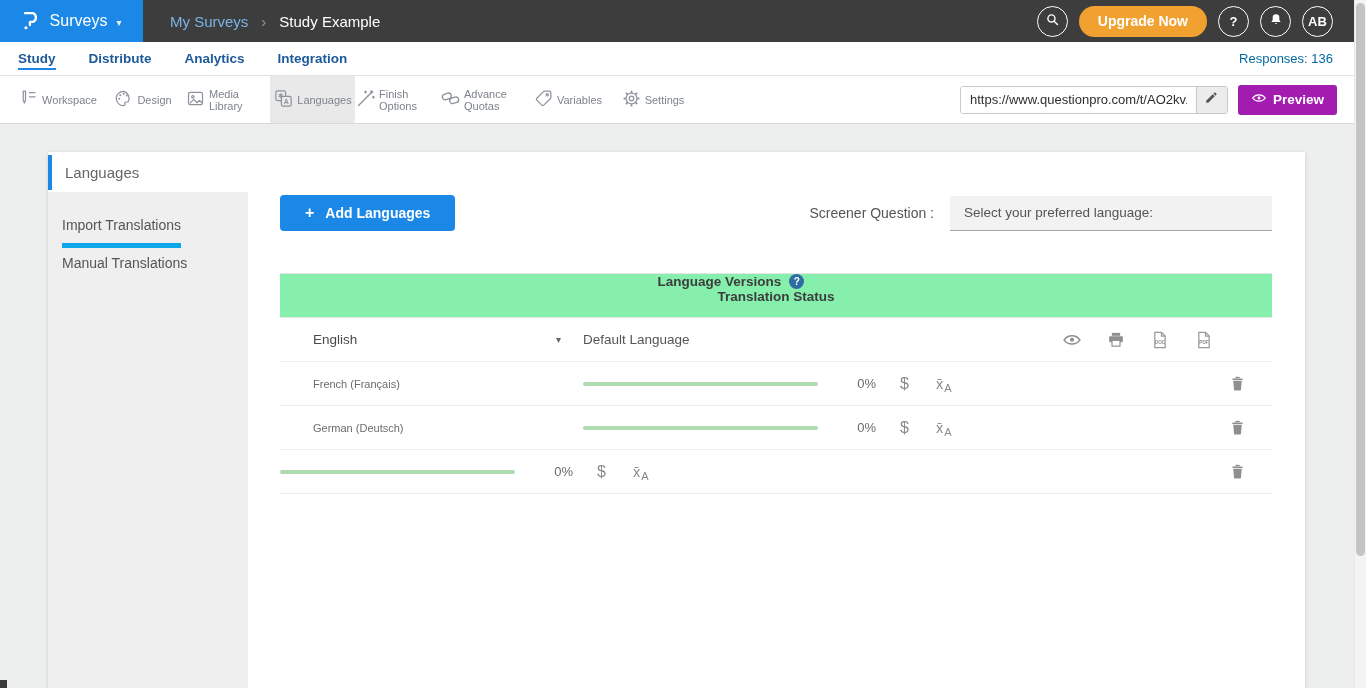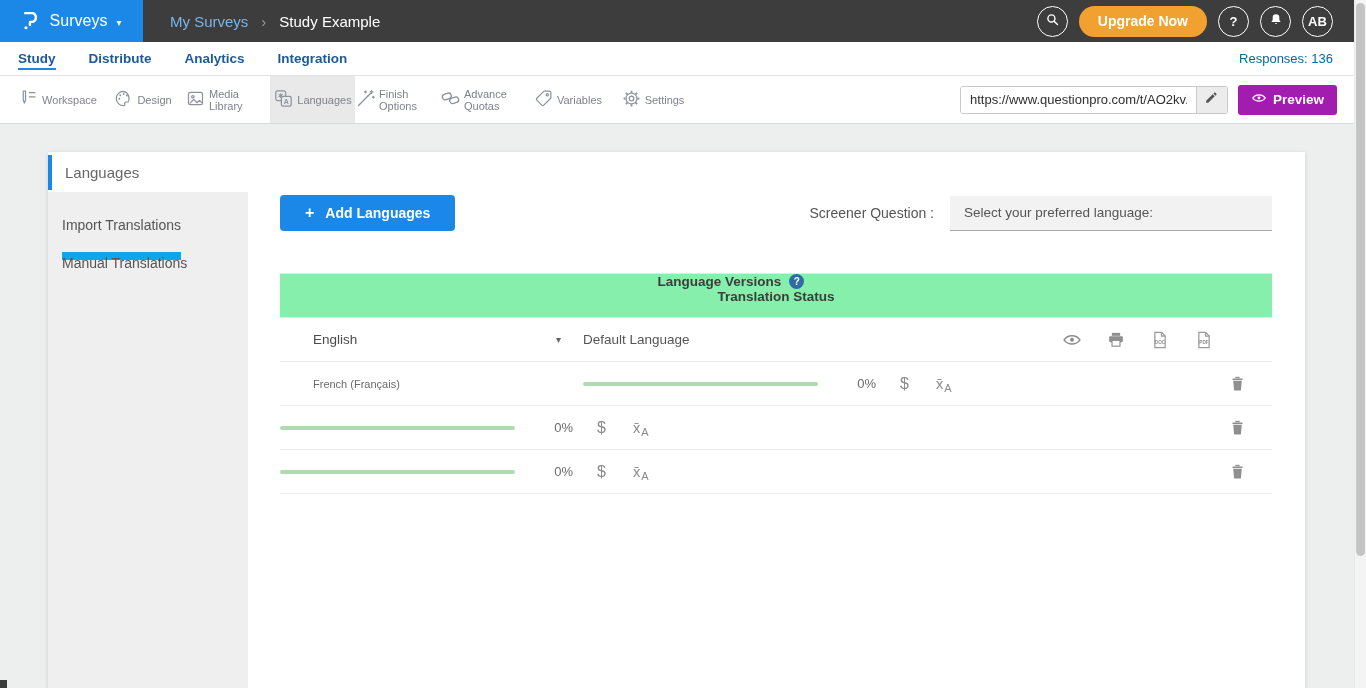--- a/index.html
+++ b/index.html
@@ -35,21 +35,21 @@
   .url-box input { border:none; outline:none; flex:1; font-size:13px; color:#2f2f2f; padding:0 9px; font-family:"Liberation Sans", sans-serif; }
   .pencil-btn { width:31px; background:#ececec; border-left:1px solid #c9c9c9; display:flex; align-items:center; justify-content:center; cursor:pointer; }
   .preview-btn { height:30px; padding:0 13px; background:#a21caf; border-radius:3px; color:#fff; font-size:13.5px; font-weight:bold; display:flex; align-items:center; gap:6px; cursor:pointer; }
   
   .card { position:absolute; left:48px; top:152px; width:1257px; bottom:0; background:#fff; box-shadow:0 1px 4px rgba(0,0,0,.15); }
   .card-title { position:absolute; top:3px; left:0; height:35px; display:flex; align-items:center; }
   .blue-bar { width:4px; height:35px; background:#1b87e6; }
   .card-title-label { margin-left:13px; color:#666; font-size:15px; }
   .side { position:absolute; top:40px; left:0; width:200px; bottom:0; background:#efefef; padding-top:14px; }
   .side-item { padding:11px 14px; font-size:14px; color:#555; cursor:pointer; }
-  .side-item .red-underline { border-bottom:8px solid #0ea5e9; padding-bottom:19px; }
+  .side-item .red-underline { border-bottom:5px solid #0ea5e9; padding-bottom:10px; }
   .mainarea { position:absolute; left:200px; top:0; right:0; bottom:0; }
   
   .controls { position:absolute; left:32px; right:33px; top:43px; height:36px; display:flex; align-items:center; }
   .add-btn { height:36px; padding:0 25px; background:#1b87e6; border-radius:4px; color:#fff; font-size:14px; font-weight:bold; display:flex; align-items:center; gap:11px; cursor:pointer; }
   .add-btn .plus { font-size:16px; font-weight:bold; }
   .spacer { flex:1; }
   .screener-label { font-size:14px; color:#555; margin-right:16px; }
   .screener-select { width:322px; height:35px; background:#f2f2f2; border-bottom:1px solid #a8a8a8; display:flex; align-items:center; padding-left:14px; font-size:13.5px; color:#555; cursor:pointer; }
   
   .table { position:absolute; left:32px; right:33px; top:121px; }
@@ -325,20 +325,23 @@
                     <rect x="9" y="2.6" width="6" height="2" fill="#8f8f8f"></rect>
                     <rect x="4.6" y="4.8" width="14.8" height="2.2" rx="1.1" fill="#8f8f8f"></rect>
                     <path d="M6 8.2h12l-1.1 12.6a1.4 1.4 0 0 1-1.4 1.2H8.5a1.4 1.4 0 0 1-1.4-1.2z" fill="#8f8f8f"></path>
                   </svg>
               </span>
             </span>
           </span>
         </div>
 
         <div class="t-row sub">
+          <span class="name-cell">
+              <span>German (Deutsch)</span>
+            </span>
           <span class="status-cell">
             <span class="progress"></span>
             <span class="pct">0%</span>
             <span class="dollar">$</span>
             <span class="xlate"><span>x̄</span><span class="xa">A</span></span>
             <span class="trash-btn">
               <span>
                 <svg viewBox="0 0 24 24">
                     <rect x="9" y="2.6" width="6" height="2" fill="#8f8f8f"></rect>
                     <rect x="4.6" y="4.8" width="14.8" height="2.2" rx="1.1" fill="#8f8f8f"></rect>

